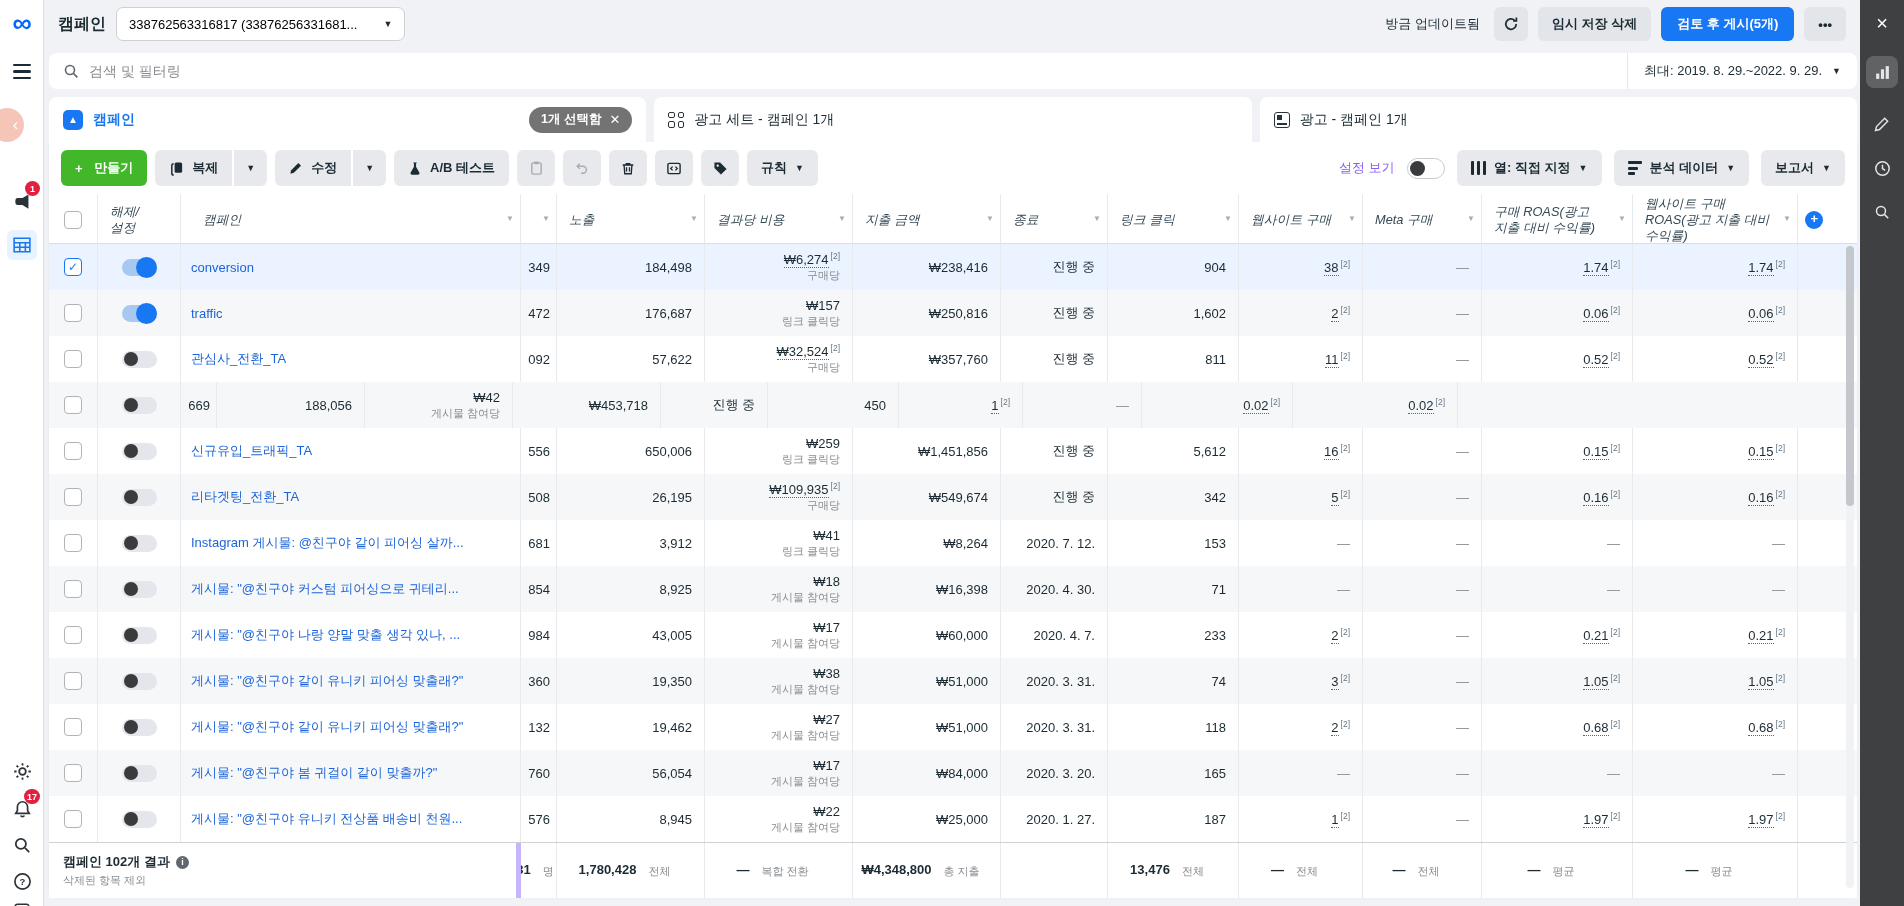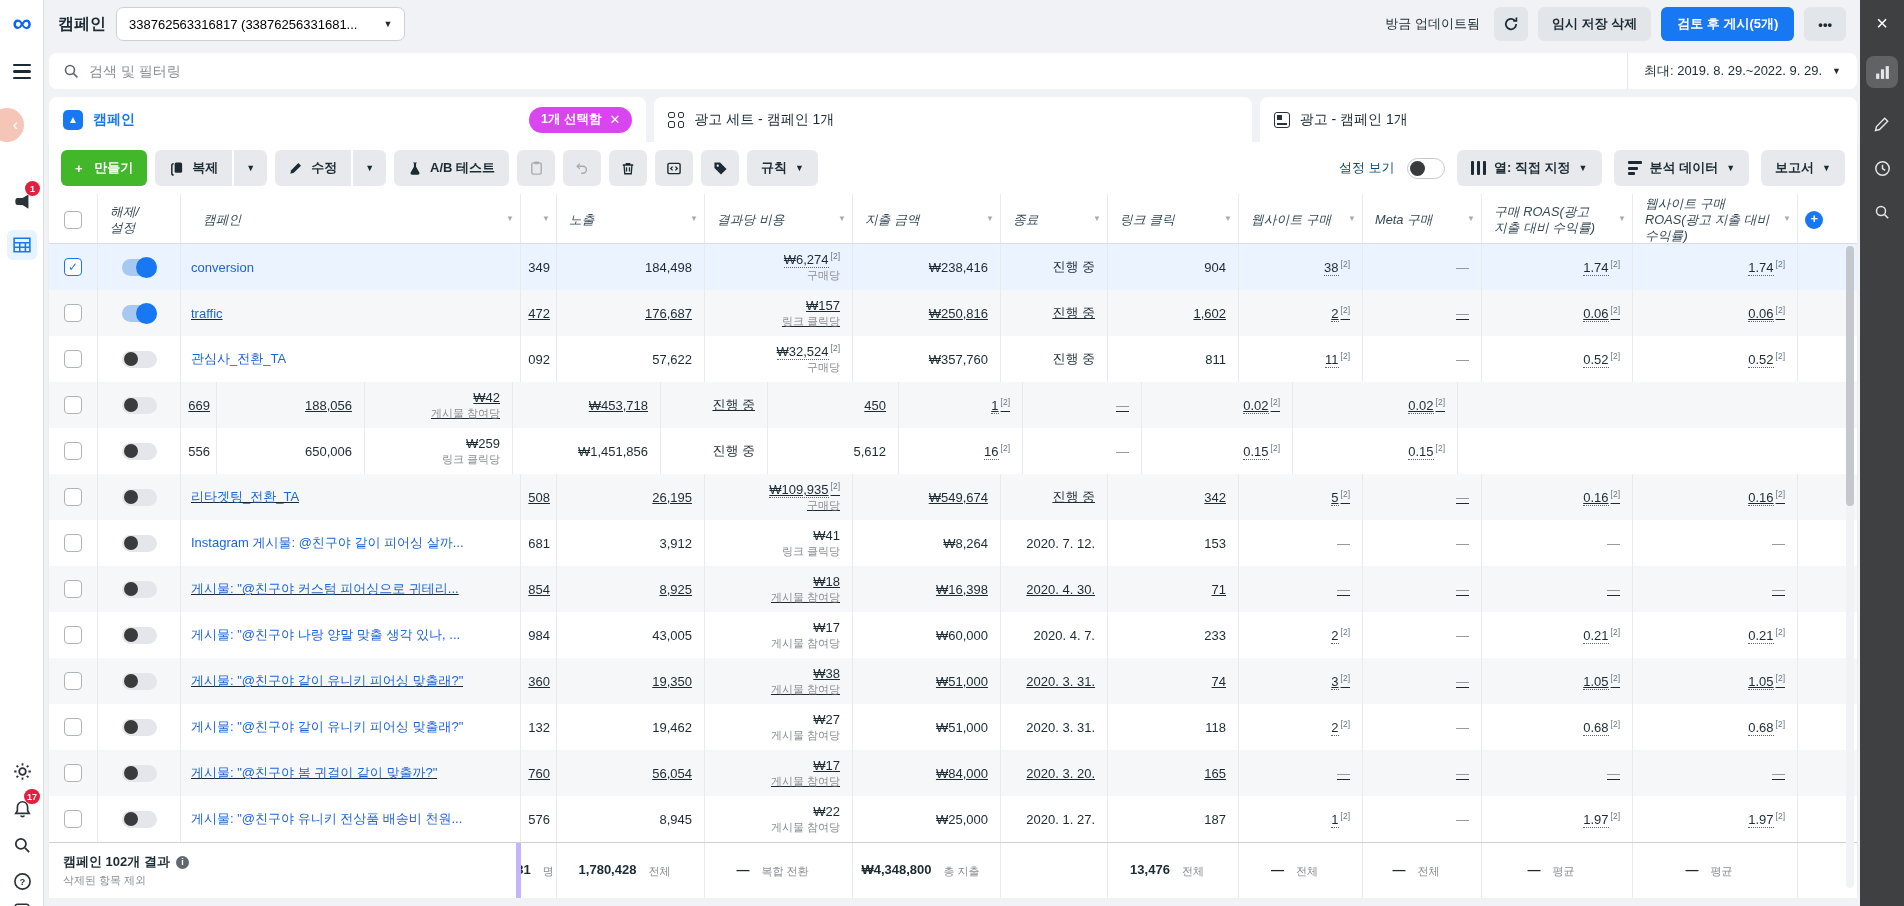--- a/index.html
+++ b/index.html
@@ -52,37 +52,37 @@
   .tabsrow { display:flex; gap:8px; margin:8px 0 0 5px; width:1808px; height:45px; }
   .tab { flex:1; background:#fff; border-radius:8px 8px 0 0; display:flex; align-items:center; gap:10px; padding:0 14px; font-size:14px; cursor:pointer; }
   .tab .tlabel { color:#1C2B33; }
   .tab.active .tlabel { color:#1877F2; font-weight:bold; }
   .tab-folder { width:20px; height:20px; background:#1877F2; border-radius:5px; color:#fff; font-size:10px; display:flex; align-items:center; justify-content:center; }
   .grid-ico { width:16px; height:16px; display:grid; grid-template-columns:1fr 1fr; gap:3px; }
   .grid-ico i { border:1.6px solid #2C3338; border-radius:2px; }
   .ads-ico { width:16px; height:16px; border:1.6px solid #2C3338; border-radius:3px; position:relative; }
   .ads-ico:before { content:""; position:absolute; left:2px; top:2px; width:5px; height:5px; background:#2C3338; }
   .ads-ico:after { content:""; position:absolute; left:2px; right:2px; bottom:2px; height:2px; background:#2C3338; }
-  .sel-pill { margin-left:auto; background:#d946ef; color:#fff; border-radius:999px; height:26px; display:flex; align-items:center; gap:8px; padding:0 12px; font-size:12.5px; font-weight:bold; }
+  .sel-pill { margin-left:auto; background:#737373; color:#fff; border-radius:999px; height:26px; display:flex; align-items:center; gap:8px; padding:0 12px; font-size:12.5px; font-weight:bold; }
   .sel-pill .x { cursor:pointer; font-size:13px; }
 
   
   .content-card { position:relative; margin:0 0 0 5px; width:1808px; height:754px; background:#fff; border-radius:0 0 8px 8px; box-shadow:0 1px 2px rgba(0,0,0,.08); }
 
   
   .toolbar { display:flex; align-items:center; gap:8px; padding:8px 12px; height:52px; }
   .tbtn { background:#E7E9EC; border:none; border-radius:6px; height:36px; display:inline-flex; align-items:center; gap:8px; padding:0 14px; font-size:13px; font-weight:bold; color:#1C2B33; font-family:inherit; cursor:pointer; }
   .tbtn.green { background:#42B72A; color:#fff; }
   .split { display:flex; gap:2px; }
   .split .tbtn.main { border-radius:6px 0 0 6px;text-align:center; }
   .split .tbtn.carb { border-radius:0 6px 6px 0; padding:0 12px; }
   .tbtn.ic { width:38px; padding:0; justify-content:center; }
   .tbtn.ic.dis { color:#A8ABAF; }
   .toolbar-right { margin-left:auto; display:flex; align-items:center; gap:12px; }
-  .toggle-label { font-size:13px; color:#0c4a6e; }
+  .toggle-label { font-size:13px; color:#8b5cf6; }
   .pill-toggle { width:38px; height:21px; border-radius:11px; background:#fff; border:1px solid #C6C9CD; position:relative; cursor:pointer; }
   .pill-toggle .knob { position:absolute; left:2px; top:2px; width:15px; height:15px; border-radius:50%; background:#3A3B3C; }
   .cols-ico { display:flex; gap:2.5px; }
   .cols-ico i { width:3.5px; height:14px; background:#1C2B33; border-radius:1px; }
   .brk-ico { display:flex; flex-direction:column; gap:2.5px; align-items:flex-start; }
   .brk-ico i { height:3px; background:#1C2B33; border-radius:1px; }
   .brk-ico i:nth-child(1){width:14px}.brk-ico i:nth-child(2){width:10px}.brk-ico i:nth-child(3){width:7px}
 
   
   .table { position:relative; font-size:13px; }
@@ -97,21 +97,21 @@
   .c-add{width:32px;justify-content:center;border-right:none}
   .thead { display:flex; height:50px; border-bottom:1px solid #DADDE1; color:#344854;font-style:italic; }
   .thead .cell { font-size:12.8px; line-height:1.25; align-items:center; padding-top:2px; position:relative; }
   .thead .hl { padding:0 18px 0 12px; display:flex; width:100%; align-items:center; }
   .thead .lbl { white-space:normal; word-break:keep-all; }
   .sort-caret { position:absolute; right:6px; top:50%; transform:translateY(-50%); font-size:8px; color:#A8ABAF; }
   .hd-check { width:18px; height:18px; border:1.5px solid #B0B3B8; border-radius:4px; background:#fff; }
   .plus-dot { width:18px; height:18px; border-radius:50%; background:#1877F2; color:#fff; font-size:13px; font-weight:bold; display:flex; align-items:center; justify-content:center; }
 
   .trow { display:flex; height:46px; background:#fff; }
-  .trow.alt { background:#F6F7F9;text-decoration:underline; }
+  .trow.alt { background:#F6F7F9; }
   .trow.sel { background:#EAF3FF; }
   .cb { width:18px; height:18px; border:1.5px solid #B0B3B8; border-radius:4px; background:#fff; display:flex; align-items:center; justify-content:center; font-size:12px; color:#1877F2; cursor:pointer; }
   .cb.on { border-color:#1877F2; }
   .tg { width:35px; height:17px; border-radius:9px; background:#E4E6EB; position:relative; cursor:pointer; display:inline-block; }
   .tg .knob { position:absolute; top:1.5px; left:2px; width:14px; height:14px; border-radius:50%; background:#3A3B3C; }
   .tg.on { background:#A7C8F0; }
   .tg.on .knob { left:auto; right:0px; top:-2px; width:21px; height:21px; background:#1877F2; }
   .lnk { color:#1C64D9; cursor:pointer; white-space:nowrap; overflow:hidden; }
   .numcell { width:100%; text-align:right; padding-right:12px; }
   .twol { display:flex; flex-direction:column; justify-content:center; width:100%; }
@@ -626,20 +626,23 @@
             </div>
             <div class="trow">
               <div class="cell c-check">
                 <span class="cb"></span>
               </div>
               <div class="cell c-toggle">
                 <span class="tg">
                   <span class="knob"></span>
                 </span>
               </div>
+              <div class="cell c-name">
+                <a class="lnk">신규유입_트래픽_TA</a>
+              </div>
               <div class="cell c-frag">
                 <span>556</span>
               </div>
               <div class="cell c-imp">
                 <div class="numcell">650,006</div>
               </div>
               <div class="cell c-cpr">
                 <div class="twol">
                   <div class="numcell"><span class="">₩259</span></div>
                   <div class="note">링크 클릭당</div>

